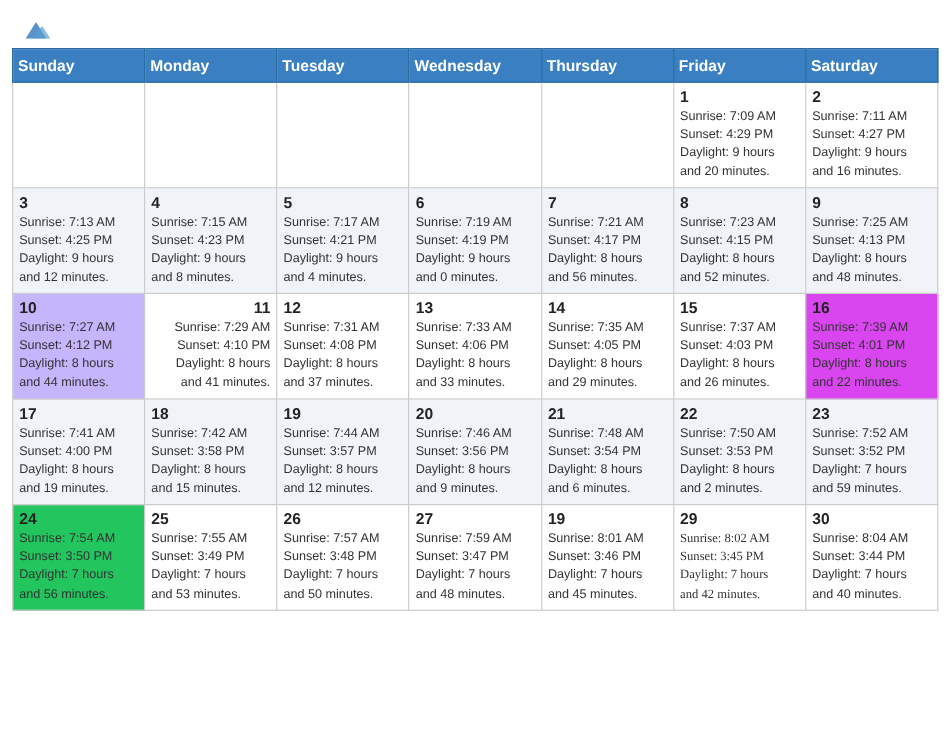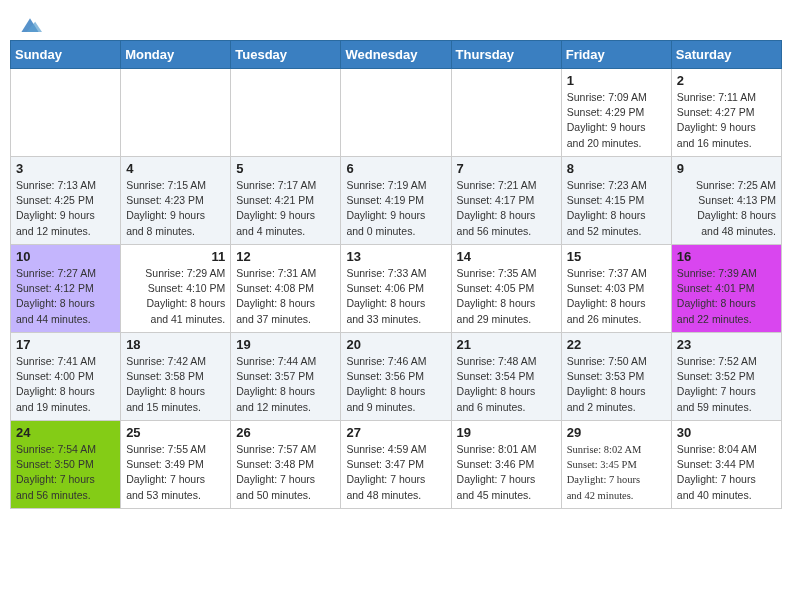--- a/index.html
+++ b/index.html
@@ -188,21 +188,21 @@
         </td>
         <td style="background: rgb(240, 244, 248);">
           <span class="day-number">8</span>
           <div class="day-info" style="white-space: pre-line;">Sunrise: 7:23 AM
 Sunset: 4:15 PM
 Daylight: 8 hours
 and 52 minutes.</div>
         </td>
         <td style="background: rgb(240, 244, 248);">
           <span class="day-number">9</span>
-          <div class="day-info" style="white-space: pre-line; text-align: right;">Sunrise: 7:25 AM
+          <div class="day-info" style="white-space: pre-line;">Sunrise: 7:25 AM
 Sunset: 4:13 PM
 Daylight: 8 hours
 and 48 minutes.</div>
         </td>
       </tr>
       <tr>
         <td style="background: #c4b5fd;">
           <span class="day-number">10</span>
           <div class="day-info" style="white-space: pre-line;">Sunrise: 7:27 AM
 Sunset: 4:12 PM
@@ -297,21 +297,21 @@
         </td>
         <td style="background: rgb(240, 244, 248);">
           <span class="day-number">23</span>
           <div class="day-info" style="white-space: pre-line;">Sunrise: 7:52 AM
 Sunset: 3:52 PM
 Daylight: 7 hours
 and 59 minutes.</div>
         </td>
       </tr>
       <tr>
-        <td style="background: #84cc16;">
+        <td style="background: #22c55e;">
           <span class="day-number">24</span>
           <div class="day-info" style="white-space: pre-line;">Sunrise: 7:54 AM
 Sunset: 3:50 PM
 Daylight: 7 hours
 and 56 minutes.</div>
         </td>
         <td style="background: rgb(255, 255, 255);">
           <span class="day-number">25</span>
           <div class="day-info" style="white-space: pre-line;">Sunrise: 7:55 AM
 Sunset: 3:49 PM
@@ -320,21 +320,21 @@
         </td>
         <td style="background: rgb(255, 255, 255);">
           <span class="day-number">26</span>
           <div class="day-info" style="white-space: pre-line;">Sunrise: 7:57 AM
 Sunset: 3:48 PM
 Daylight: 7 hours
 and 50 minutes.</div>
         </td>
         <td style="background: rgb(255, 255, 255);">
           <span class="day-number">27</span>
-          <div class="day-info" style="white-space: pre-line;">Sunrise: 4:59 AM
+          <div class="day-info" style="white-space: pre-line;">Sunrise: 7:59 AM
 Sunset: 3:47 PM
 Daylight: 7 hours
 and 48 minutes.</div>
         </td>
         <td style="background: rgb(255, 255, 255);">
           <span class="day-number">19</span>
           <div class="day-info" style="white-space: pre-line;">Sunrise: 8:01 AM
 Sunset: 3:46 PM
 Daylight: 7 hours
 and 45 minutes.</div>

